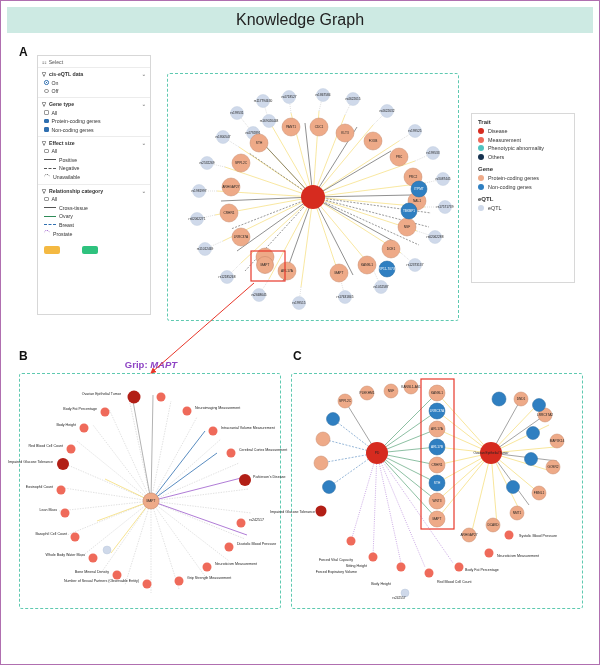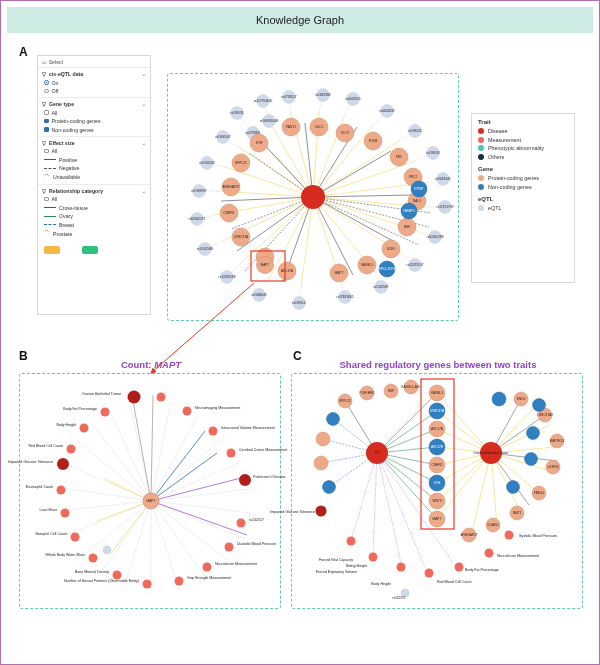--- a/index.html
+++ b/index.html
@@ -1,19 +1,19 @@
 <!DOCTYPE html>
 <html><head>
 <meta charset="utf-8">
 <style>
   html,body{margin:0;padding:0;background:#fff;}
   body{width:600px;height:665px;font-family:"Liberation Sans",sans-serif;overflow:hidden;}
   .page{position:relative;width:600px;height:665px;border:1px solid #b06fb0;box-sizing:border-box;background:#fff;}
   .titlebar{position:absolute;left:6px;top:6px;right:6px;height:26px;background:#cdeae3;display:flex;align-items:center;justify-content:center;}
-  .titlebar .t{font-size:11px;color:#222;}
+  .titlebar .t{font-size:16px;color:#222;}
   .panel-letter{position:absolute;font-size:12px;font-weight:bold;color:#111;}
   .dashbox{position:absolute;border:1px dashed #5ec9b0;box-sizing:border-box;border-radius:3px;}
   .panel-title{position:absolute;font-size:9.5px;color:#8e44c4;font-weight:bold;text-align:center;}
   .panel-title i{font-style:italic;}
   
   .ctrl{position:absolute;left:36px;top:54px;width:114px;height:260px;border:1px solid #d7d7d7;background:#fff;box-sizing:border-box;font-size:5.2px;color:#333;}
   .ctrl .select-row{display:flex;align-items:center;gap:2px;padding:3px 4px 2px 4px;color:#555;font-size:5.2px;}
   .ctrl .group{border-top:1px solid #ececec;padding:3px 4px;}
   .ctrl .grp-head{display:flex;align-items:center;justify-content:space-between;font-weight:bold;color:#333;font-size:5.2px;}
   .ctrl .grp-head .left{display:flex;align-items:center;gap:3px;}
@@ -53,27 +53,24 @@
   </div>
 
   <div class="panel-letter" style="left:18px;top:44px;">A</div>
   <div class="panel-letter" style="left:18px;top:348px;">B</div>
   <div class="panel-letter" style="left:292px;top:348px;">C</div>
 
   <div class="dashbox" style="left:166px;top:72px;width:292px;height:248px;"></div>
 
   <div class="dashbox" style="left:18px;top:372px;width:262px;height:236px;"></div>
   <div class="panel-title" style="left:60px;top:358px;width:180px;">
-    <span>Count: </span><i>MAPT</i>
+    <span>Grip: </span><i>MAPT</i>
   </div>
 
   <div class="dashbox" style="left:290px;top:372px;width:292px;height:236px;"></div>
-  <div class="panel-title" style="left:300px;top:358px;width:274px;">
-    <span>Shared regulatory genes between two traits</span>
-  </div>
 
   <div class="ctrl">
     <div class="select-row">
       <span>⚏</span>
       <span>Select</span>
     </div>
 
     <div class="group">
       <div class="grp-head">
         <span class="left">

